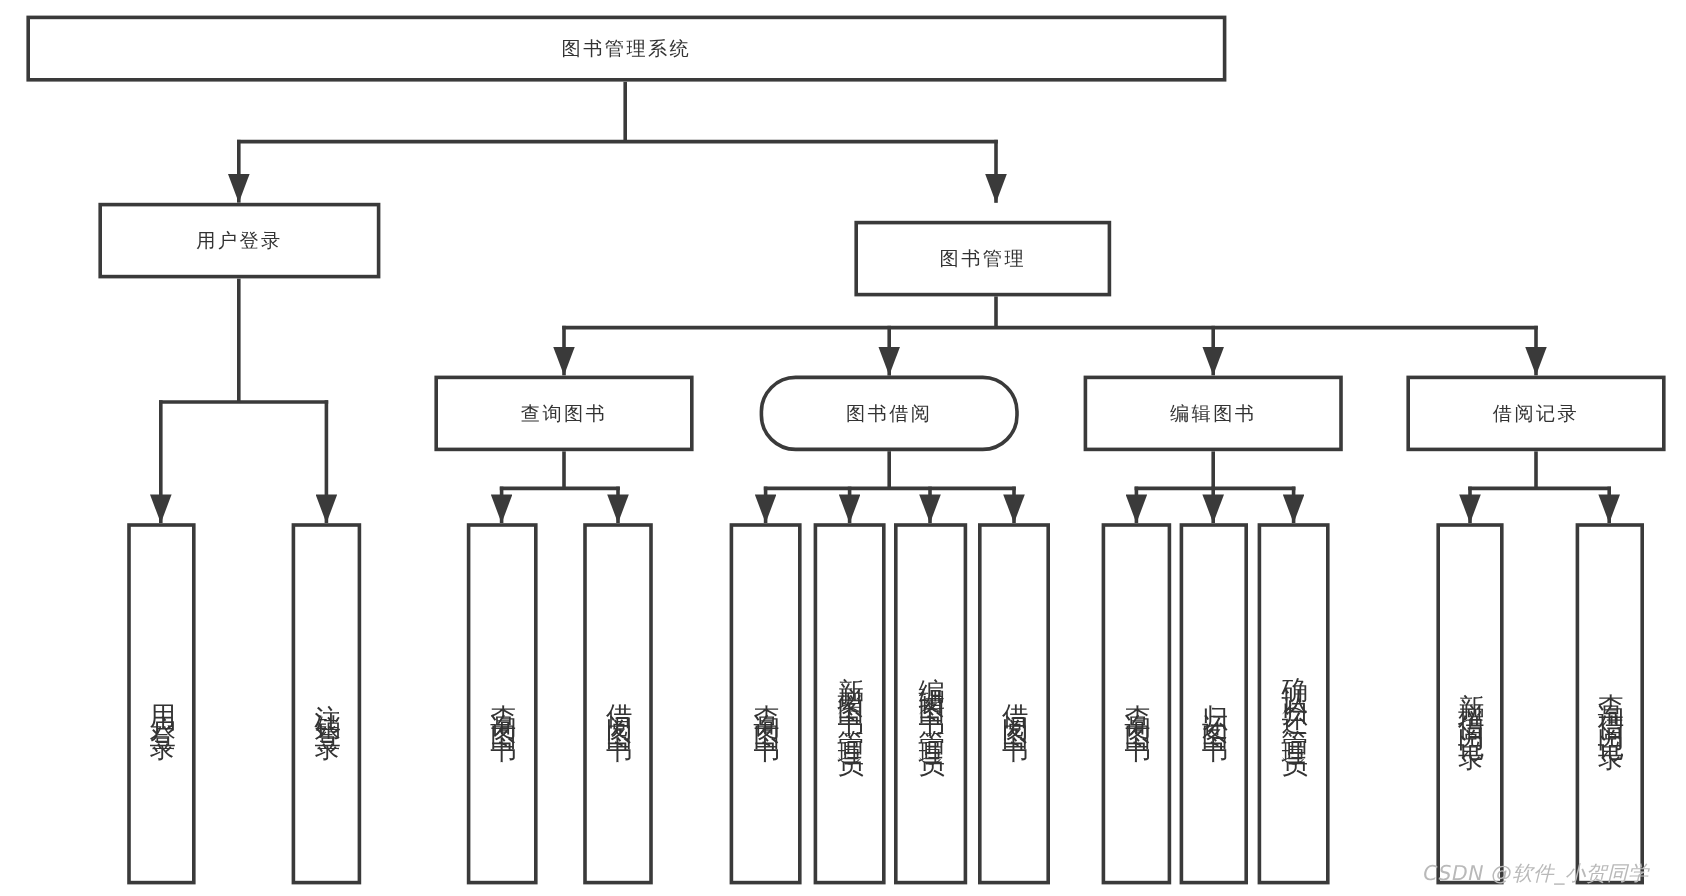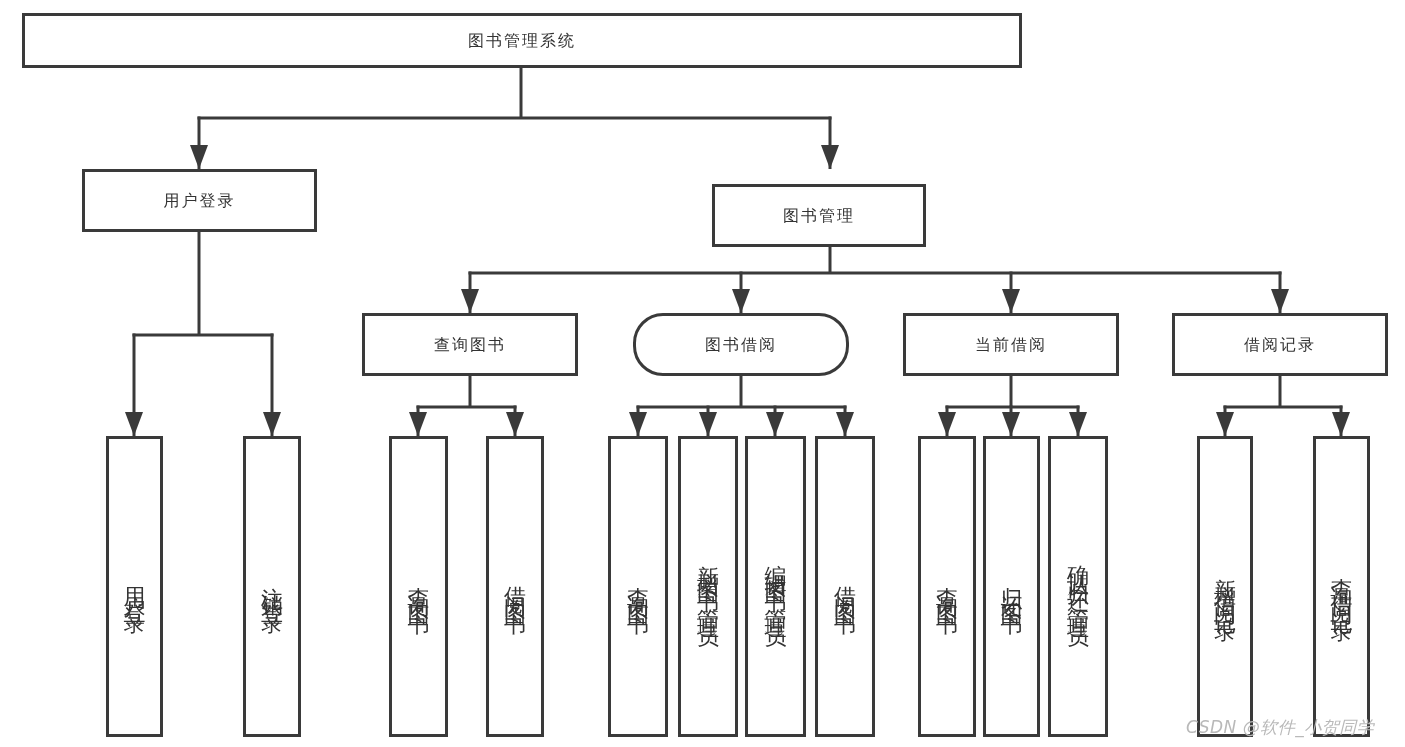--- a/index.html
+++ b/index.html
@@ -109,21 +109,21 @@
     </g>
   </svg>
 
   <div class="node hnode" style="left:22px; top:13px; width:1000px; height:55px;">图书管理系统</div>
 
   <div class="node hnode" style="left:82px; top:169px; width:235px; height:63px;">用户登录</div>
   <div class="node hnode" style="left:712px; top:184px; width:214px; height:63px;">图书管理</div>
 
   <div class="node hnode" style="left:362px; top:313px; width:216px; height:63px;">查询图书</div>
   <div class="node hnode" style="left:633px; top:313px; width:216px; height:63px;border-radius:30px;">图书借阅</div>
-  <div class="node hnode" style="left:903px; top:313px; width:216px; height:63px;">当前借阅</div>
+  <div class="node hnode" style="left:903px; top:313px; width:216px; height:63px;">编辑图书</div>
   <div class="node hnode" style="left:1172px; top:313px; width:216px; height:63px;">借阅记录</div>
 
   <div class="node leaf" style="left:106px; top:436px; width:57px; height:301px;">
     <span class="vtext">用户登录</span>
   </div>
   <div class="node leaf" style="left:243px; top:436px; width:58px; height:301px;">
     <span class="vtext">注销登录</span>
   </div>
 
   <div class="node leaf" style="left:389px; top:436px; width:59px; height:301px;">

